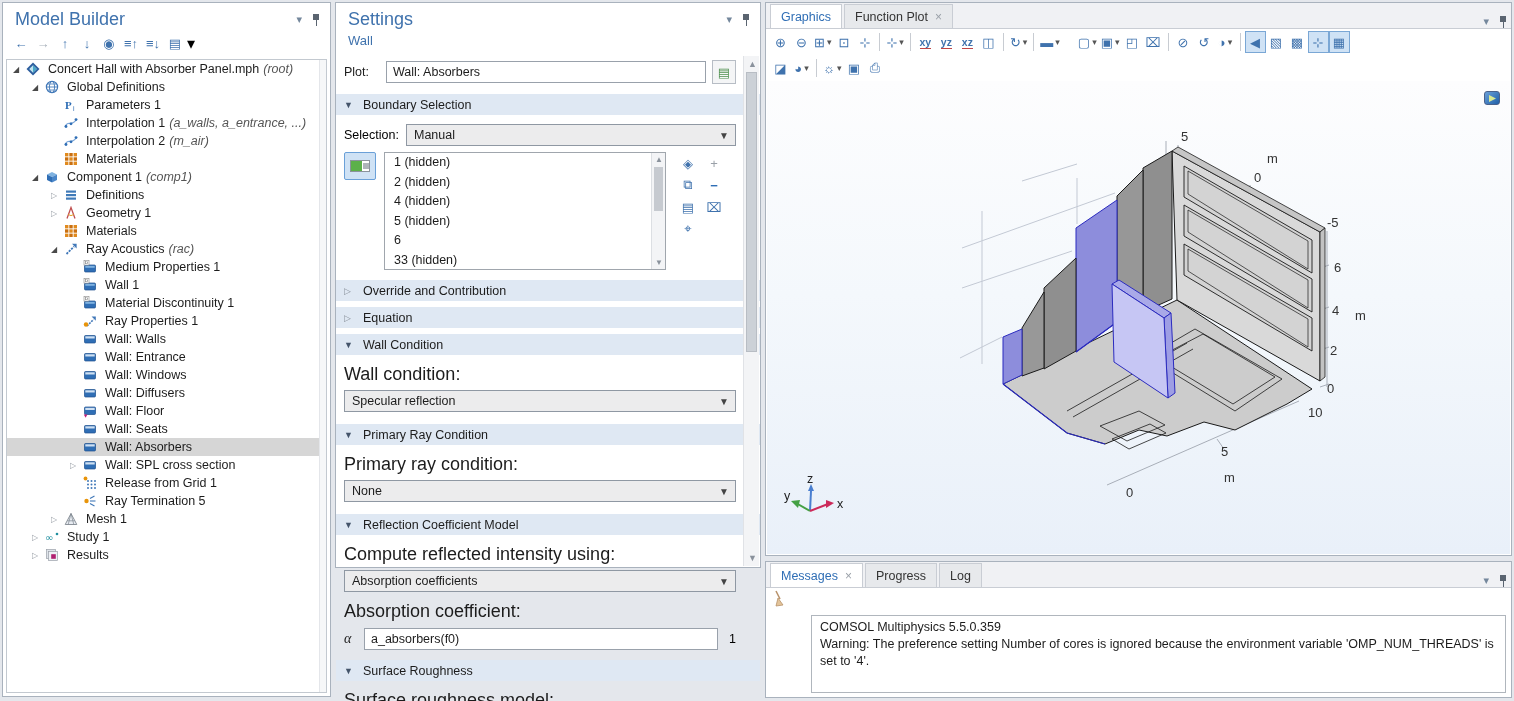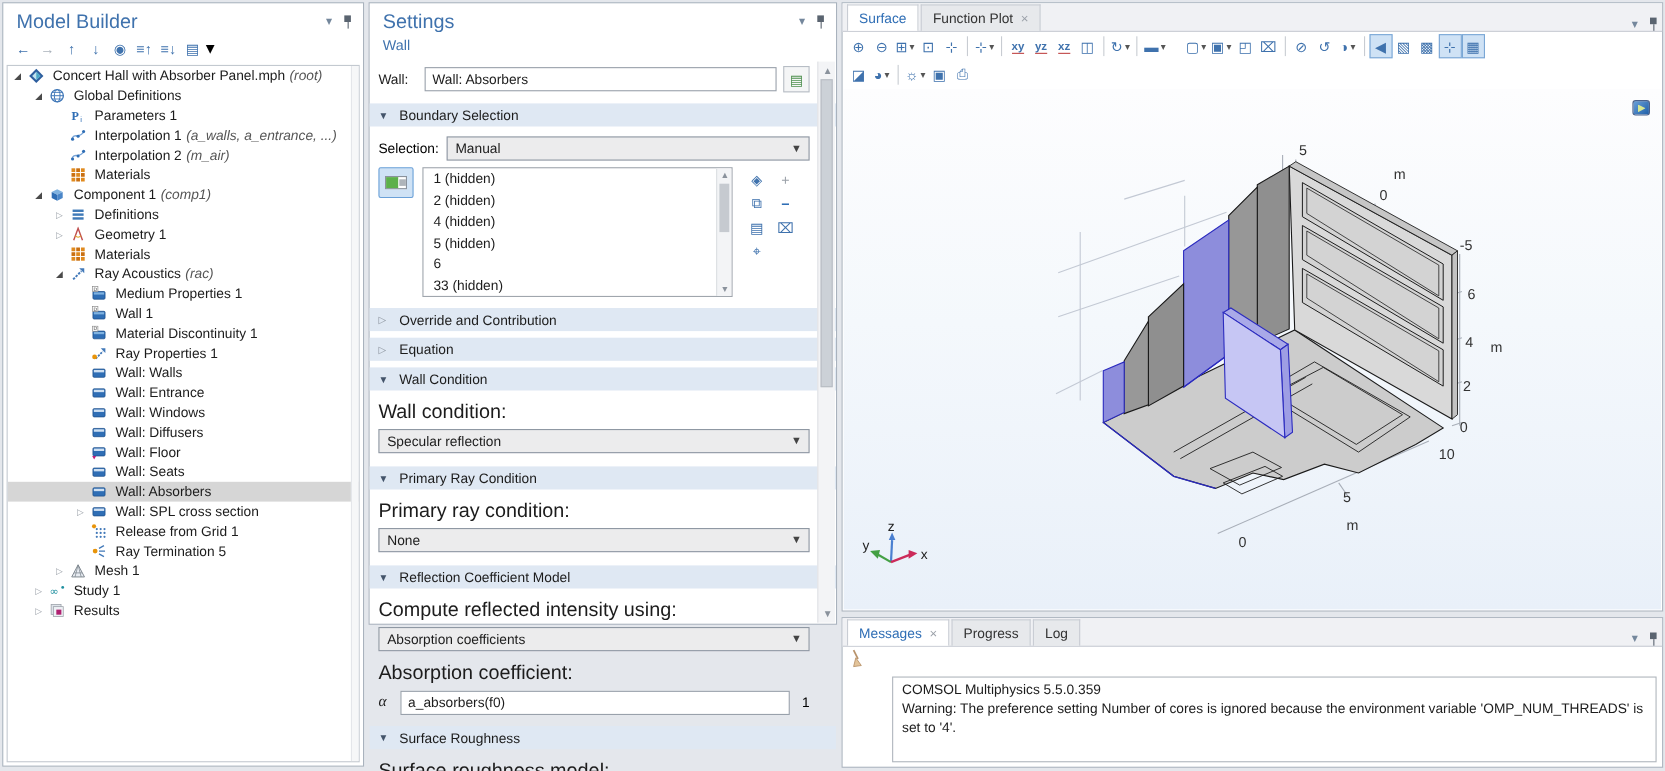--- a/index.html
+++ b/index.html
@@ -466,21 +466,21 @@
 <div class="panel" id="settings-panel">
   <div class="phead">
     <span class="ptitle">Settings</span>
     <span class="spacer"></span>
     <span class="caret">▾</span>
     <span class="pin"></span>
   </div>
   <div class="s-sub">Wall</div>
   <div class="s-body">
     <div class="lab-row">
-      <label>Wall:</label>
+      <label>Plot:</label>
       <input class="txt lab-input" value="Wall: Absorbers" style="">
       <span class="iconbtn">
           <span>▤</span>
         </span>
     </div>
 
     <div class="sec">
       <span class="tri">▼</span>
       <span>Boundary Selection</span>
     </div>
@@ -580,21 +580,21 @@
     <span class="up">▲</span>
     <span class="dn">▼</span>
     <span class="s-thumb"></span>
   </div>
 </div>
 
 <div class="panel" id="graphics-panel">
   <div class="tabbar">
     <span class="tabs-host" style="display:flex">
         <span class="tab active">
-          <span class="tabl">Surface</span>
+          <span class="tabl">Graphics</span>
         </span>
         <span class="tab">
           <span class="tabl">Function Plot</span>
           <span class="tclose">×</span>
         </span>
       </span>
     <span class="spacer"></span>
     <span class="caret">▾</span>
     <span class="pin" style="margin-right:4px"></span>
   </div>

